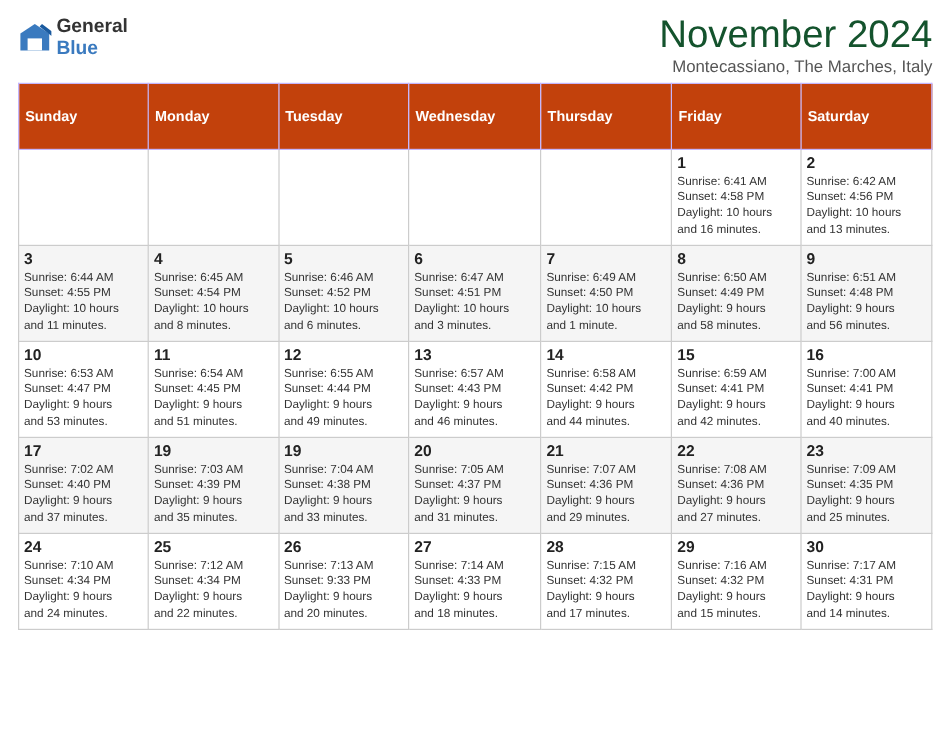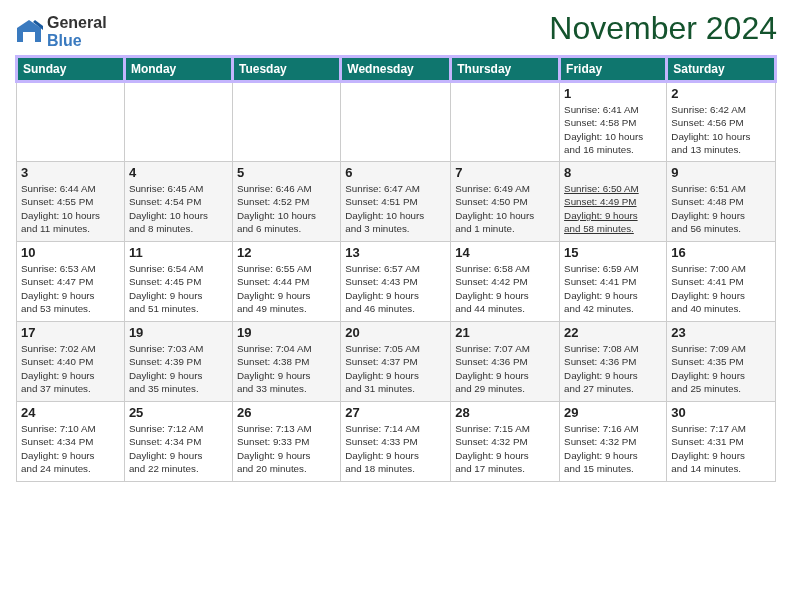--- a/index.html
+++ b/index.html
@@ -58,27 +58,27 @@
     .location {
       font-size: 14px;
       color: #555;
     }
     .calendar {
       width: 100%;
       border-collapse: collapse;
       font-size: 10.5px;
     }
     .calendar th {
-      background: #0f766e;
+      background: #c2410c;
       color: #fff;
       text-align: left;
-      padding: 4px 5px;
+      padding: 20px 5px;
       font-size: 12px;
       font-weight: bold;
-      border: 3px solid #c4b5fd;
+      border: 1px solid #c4b5fd;
     }
     .calendar td {
       border: 1px solid #ccc;
       vertical-align: top;
       padding: 3px 4px;
       width: 113px;
       height: 80px;
       background: #fff;
     }
     .calendar tr:nth-child(even) td {
@@ -111,20 +111,21 @@
         <polygon points="18,4 28,12 28,8 20,2" fill="#1a5a9f"></polygon>
         <rect x="8" y="14" width="12" height="10" fill="#fff"></rect>
       </svg>
       <div class="logo-text">
         <span class="logo-general">General</span>
         <span class="logo-blue">Blue</span>
       </div>
     </div>
     <div class="title-area">
       <div class="month-title">November 2024</div>
+      <div class="location">Montecassiano, The Marches, Italy</div>
     </div>
   </div>
 
   <table class="calendar">
     <thead>
       <tr>
         <th>Sunday</th>
         <th>Monday</th>
         <th>Tuesday</th>
         <th>Wednesday</th>
@@ -186,21 +187,21 @@
           </td>
           <td>
             <span class="day-number">7</span>
             <div class="day-info" style="white-space: pre-line;">Sunrise: 6:49 AM
 Sunset: 4:50 PM
 Daylight: 10 hours
 and 1 minute.</div>
           </td>
           <td>
             <span class="day-number">8</span>
-            <div class="day-info" style="white-space: pre-line; text-decoration: underline;">Sunrise: 6:50 AM
+            <div class="day-info" style="white-space: pre-line;">Sunrise: 6:50 AM
 Sunset: 4:49 PM
 Daylight: 9 hours
 and 58 minutes.</div>
           </td>
           <td>
             <span class="day-number">9</span>
             <div class="day-info" style="white-space: pre-line;">Sunrise: 6:51 AM
 Sunset: 4:48 PM
 Daylight: 9 hours
 and 56 minutes.</div>

